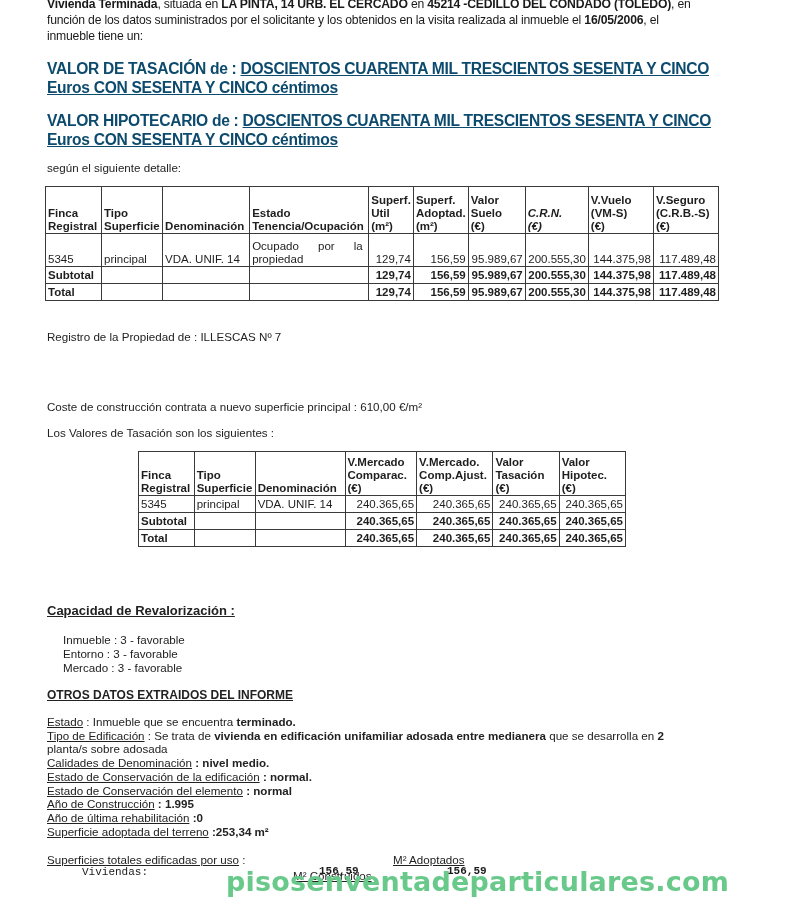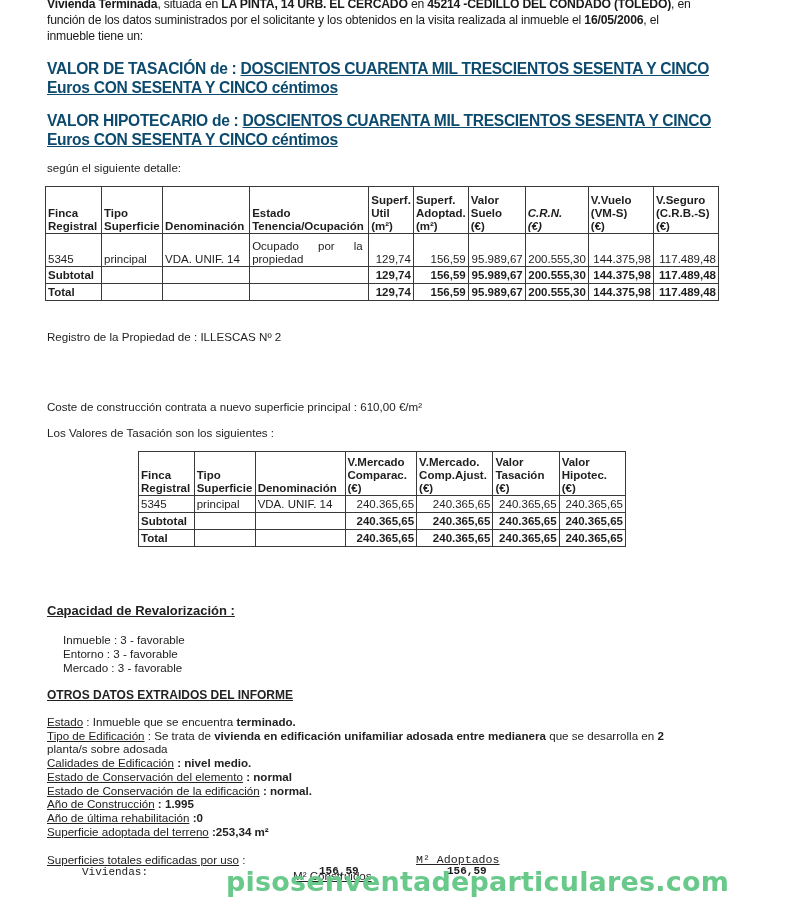--- a/index.html
+++ b/index.html
@@ -100,21 +100,21 @@
     <td class="num">129,74</td>
     <td class="num">156,59</td>
     <td class="num">95.989,67</td>
     <td class="num">200.555,30</td>
     <td class="num">144.375,98</td>
     <td class="num">117.489,48</td>
   </tr>
 </tbody>
   </table>
 
-<div class="abs small" style="left:47px; top:330px;">Registro de la Propiedad de : ILLESCAS Nº 2</div>
+<div class="abs small" style="left:47px; top:330px;">Registro de la Propiedad de : ILLESCAS Nº 7</div>
 <div class="abs small" style="left:47px; top:400px;">Coste de construcción contrata a nuevo superficie principal : 610,00 €/m²</div>
 <div class="abs small" style="left:47px; top:426px;">Los Valores de Tasación son los siguientes :</div>
 
 <table class="t" style="left:138px; top:451px; width:488px;">
   <tbody>
       <tr style="height:44px;">
     <th style="width:51px;"><span>Finca</span><br><span>Registral</span></th>
     <th style="width:56px;"><span>Tipo</span><br><span>Superficie</span></th>
     <th style="width:86px;"><span>Denominación</span></th>
     <th style="width:68px;"><span>V.Mercado</span><br><span>Comparac.</span><br><span>(€)</span></th>
@@ -157,28 +157,28 @@
   <div>Inmueble : 3 - favorable</div>
   <div>Entorno : 3 - favorable</div>
   <div>Mercado : 3 - favorable</div>
 </div>
 
 <div class="abs sec-title2" style="left:47px; top:688px;">OTROS DATOS EXTRAIDOS DEL INFORME</div>
 <div class="abs kv" style="left:47px; top:715px; width:700px;">
   <div><span class="k">Estado</span><span>  : Inmueble que se encuentra </span><span class="v">terminado.</span></div>
   <div><span class="k">Tipo de Edificación</span><span>  : Se trata de </span><span class="v">vivienda en edificación unifamiliar adosada entre medianera</span><span> que se desarrolla en </span><span class="v">2</span></div>
   <div>planta/s sobre adosada</div>
-  <div><span class="k">Calidades de Edificación</span><span class="v">  : nivel medio.</span></div>
+  <div><span class="k">Calidades de Denominación</span><span class="v">  : nivel medio.</span></div>
+  <div><span class="k">Estado de Conservación de la edificación</span><span class="v">  : normal.</span></div>
   <div><span class="k">Estado de Conservación del elemento</span><span class="v">  : normal</span></div>
-  <div><span class="k">Estado de Conservación de la edificación</span><span class="v">  : normal.</span></div>
   <div><span class="k">Año de Construcción</span><span class="v">  : 1.995</span></div>
   <div><span class="k">Año de última rehabilitación</span><span class="v">  :0</span></div>
   <div><span class="k">Superficie adoptada del terreno</span><span class="v">  :253,34 m²</span></div>
 </div>
 
 <div class="abs kv" style="left:47px; top:853px;"><span class="k">Superficies totales edificadas por uso</span><span> :</span></div>
 <div class="abs kv" style="left:293px; top:853px;margin-top:16px;"><span class="k">M² Construidos</span></div>
-<div class="abs kv" style="left:416px; top:853px;font-family:Liberation Mono, monospace;"><span class="k">M² Adoptados</span></div>
+<div class="abs kv" style="left:393px; top:853px;"><span class="k">M² Adoptados</span></div>
 <div class="abs mono" style="left:82px; top:866px;">Viviendas:</div>
 <div class="abs mono b" style="left:319px; top:865px;">156,59</div>
 <div class="abs mono b" style="left:447px; top:865px;">156,59</div>
 
 <div class="abs watermark">pisosenventadeparticulares.com</div>
 
 </body></html>

